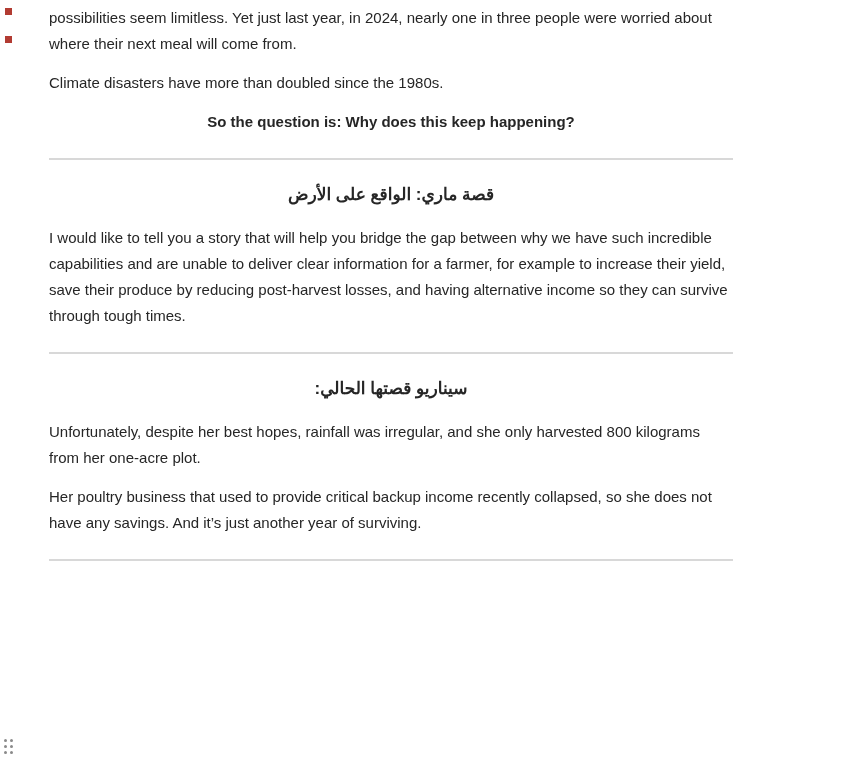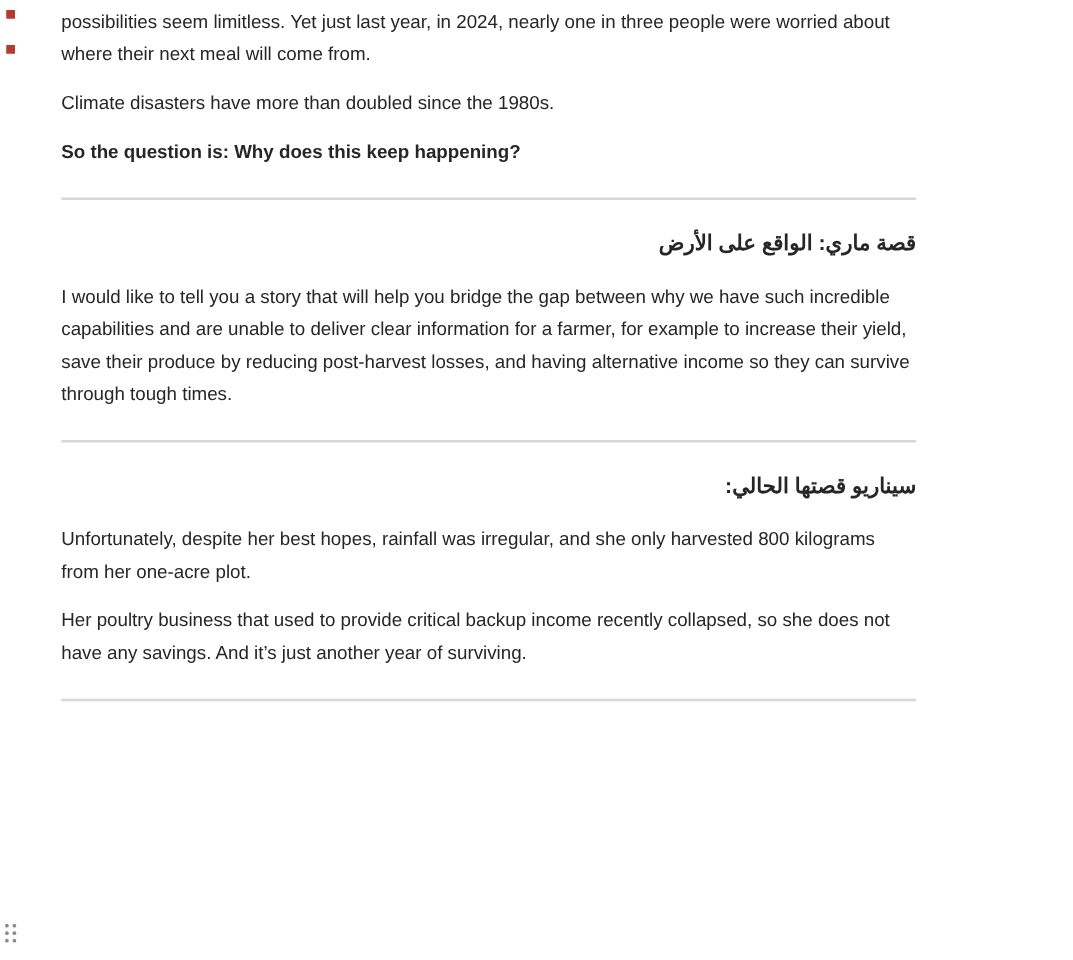--- a/index.html
+++ b/index.html
@@ -17,27 +17,27 @@
     position: absolute;
     left: 49px;
     top: 5px;
     width: 684px;
   }
   p {
     margin: 0 0 13px 0;
     font-size: 15px;
     line-height: 26px;
   }
-  .bold { font-weight: 700; }
+  .bold { font-weight: 700; text-align: center; }
   .heading-ar {
     font-size: 17px;
     font-weight: 700;
     line-height: 26px;
     margin: 0 0 17px 0;
-    text-align: right;
+    text-align: center;
   }
   .divider {
     height: 2px;
     background: #d8d8d8;
     margin: 23px 0 22px 0;
   }
   .marker {
     position: absolute;
     left: 5px;
     width: 7px;

